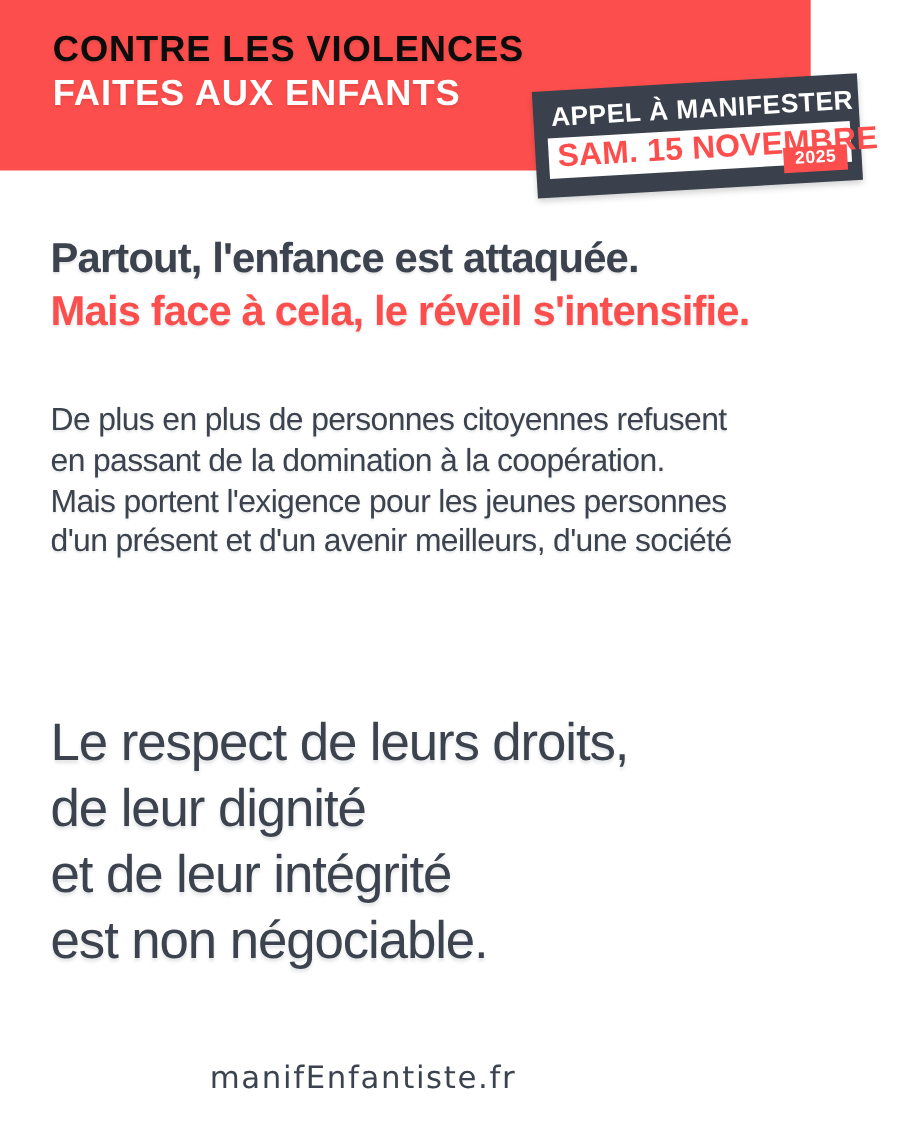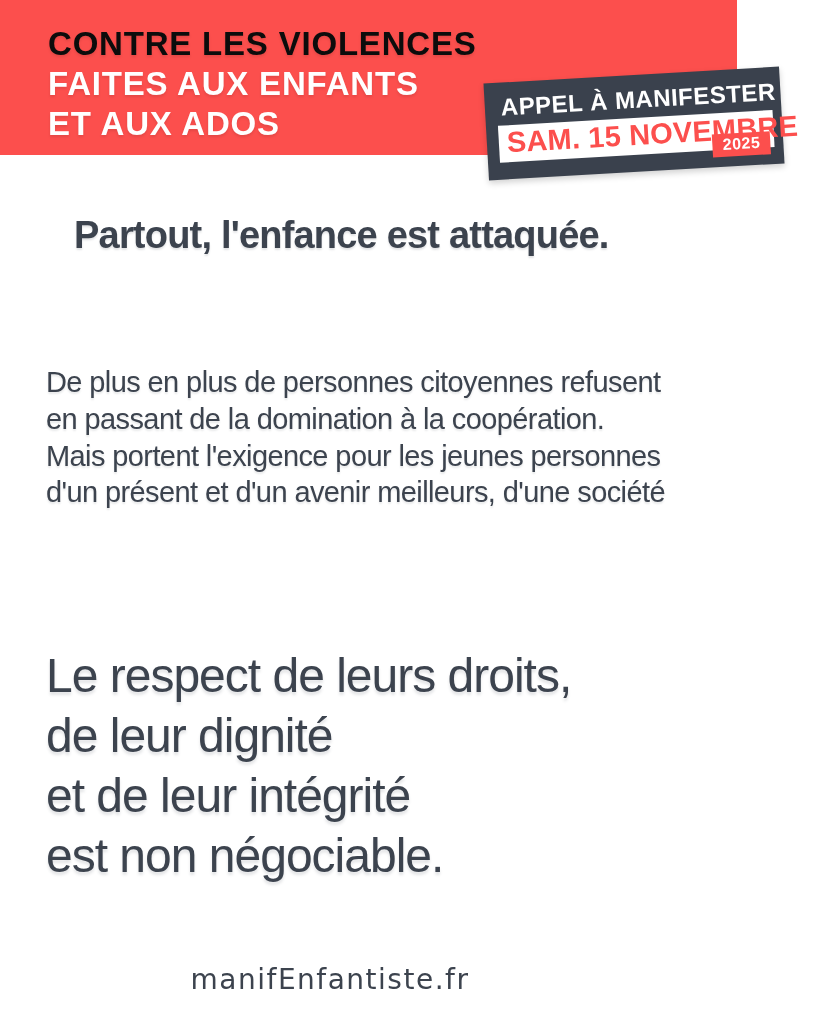--- a/index.html
+++ b/index.html
@@ -70,21 +70,20 @@
     padding:1px 10px 2px;
     letter-spacing:0.5px;
   }
 
   
   .intro{
     position:absolute;left:46px;top:211px;
     font-weight:bold;font-size:38px;line-height:48px;
     letter-spacing:-0.8px;white-space:nowrap;
     text-shadow:0 2px 2px rgba(60,67,78,0.15);
-    margin-left:28px;
   }
   .intro-line1{color:var(--color-dark);}
   .intro-line2{color:var(--color-red);}
 
   
   .paragraph{
     position:absolute;left:46px;top:364px;
     color:var(--color-dark);
     font-size:29px;line-height:36.8px;
     letter-spacing:-0.6px;white-space:nowrap;
@@ -116,34 +115,34 @@
 </style>
 </head>
 <body>
 
 <div class="poster">
 
   <header class="banner">
     <div class="banner-text">
       <div class="banner-line1">CONTRE LES VIOLENCES</div>
       <div class="banner-line2">FAITES AUX ENFANTS</div>
-      <div class="banner-line3">ET AUX ADOS</div>
     </div>
   </header>
 
   <div class="badge">
     <div class="badge-line1">APPEL À MANIFESTER</div>
     <div class="badge-strip">
       <div class="badge-date">SAM. 15 NOVEMBRE</div>
       <div class="badge-year">2025</div>
     </div>
   </div>
 
   <div class="intro">
     <div class="intro-line1">Partout, l'enfance est attaquée.</div>
+    <div class="intro-line2">Mais face à cela, le réveil s'intensifie.</div>
   </div>
 
   <div class="paragraph">
     <span>De plus en plus de personnes citoyennes refusent</span>
     <span>en passant de la domination à la coopération.</span>
     <span>Mais portent l'exigence pour les jeunes personnes</span>
     <span>d'un présent et d'un avenir meilleurs, d'une société</span>
   </div>
 
   <div class="statement">

